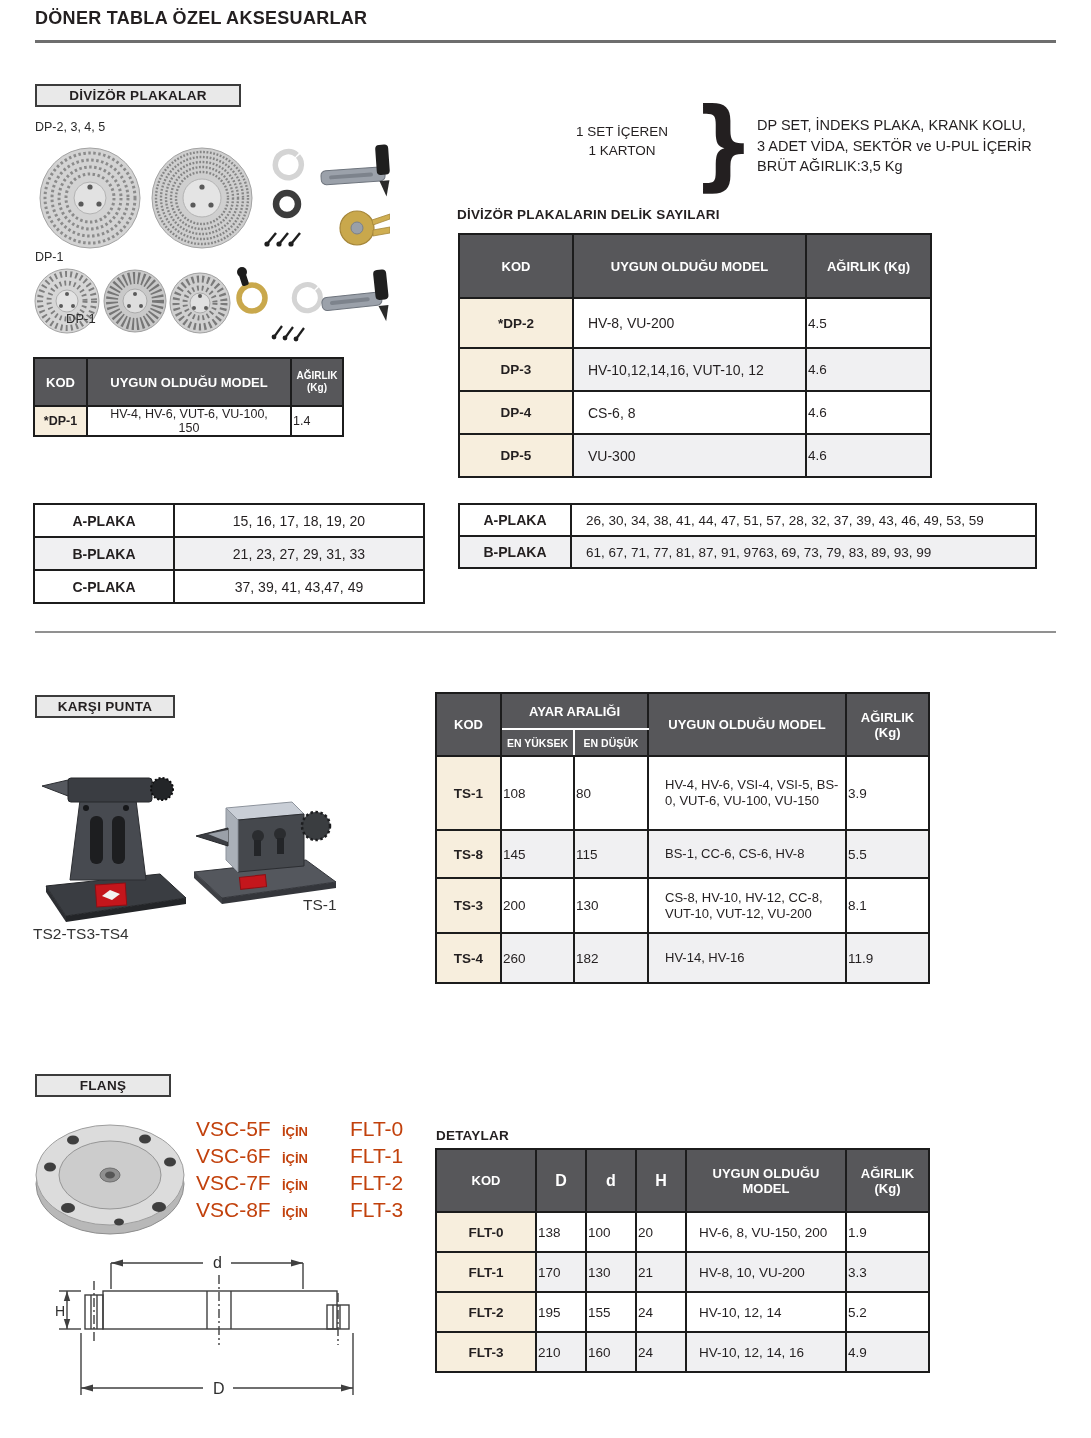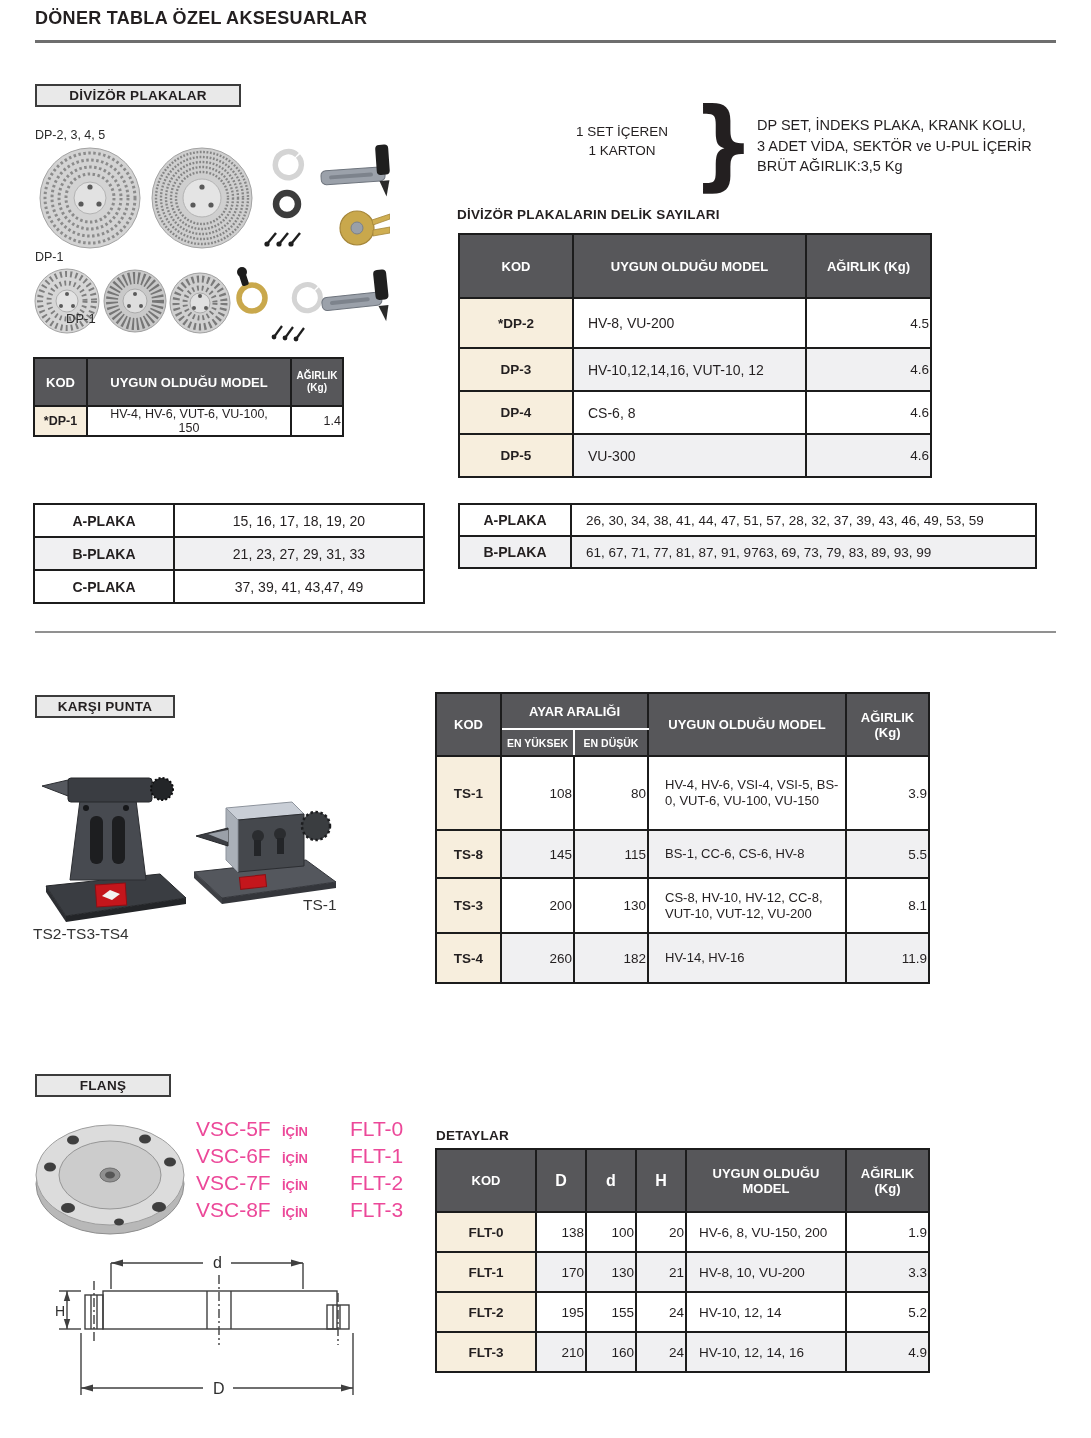--- a/index.html
+++ b/index.html
@@ -34,21 +34,21 @@
   .setnote-right { left:757px; top:115px; width:300px; font-size:14.5px; line-height:20.5px; font-weight:normal; }
 
   .sub-heading { font-weight:bold; font-size:13.5px; letter-spacing:0.2px; }
 
   
   table.tbl { border-collapse:collapse; table-layout:fixed; }
   table.tbl th, table.tbl td { border:2px solid #1c1c1c; overflow:hidden; }
   table.tbl th { background:#57575a; color:#ffffff; font-weight:bold; font-size:13px; text-align:center; padding:0 2px; }
   td.kod-cell { background:#f7eedd; font-weight:bold; text-align:center; font-size:13.5px; }
   td.model-cell { text-align:left; padding:2px 6px 2px 14px; font-size:14px; }
-  td.num-cell { text-align:right; font-size:13.5px; }
+  td.num-cell { text-align:left; font-size:13.5px; }
   tr.alt td:not(.kod-cell) { background:#f0f0f2; }
 
   
   .dp1-table { left:33px; top:357px; }
   .dp1-table th { font-size:11px; }
   .dp1-table .th-agirlik { font-size:10px; line-height:12px; }
   .dp1-table td { font-size:12.5px; }
   .dp1-table td.kod-cell { font-size:12.5px; }
   .dp1-table td.model-cell { padding:0 18px; text-align:center; font-size:12.5px; }
 
@@ -64,37 +64,37 @@
   .ts-table th.sub-th { font-size:10.5px; }
   .ts-table th.sub-th-first { border-right:2px solid #ffffff; }
   .ts-table td.model-cell { font-size:13px; line-height:16px; padding-left:16px; }
 
   .flt-table { left:435px; top:1148px; }
   .flt-table th.dim-th { font-size:16px; }
   .flt-table td.model-cell { padding-left:12px; font-size:13.5px; }
 
   
   .vsc-block { left:196px; top:1117px; }
-  .vsc-row { height:27px; display:flex; align-items:baseline; font-size:21px; color:#ec4899; }
+  .vsc-row { height:27px; display:flex; align-items:baseline; font-size:21px; color:#c2410c; }
   .vsc-model { width:86px; }
   .vsc-icin { width:68px; font-size:13px; font-weight:bold; }
   .vsc-flt { }
 
   svg text { font-family:"Liberation Sans", sans-serif; }
 </style>
 </head>
 <body>
 
 <div class="page">
 
   <div class="abs page-title">DÖNER TABLA ÖZEL AKSESUARLAR</div>
   <div class="abs title-rule"></div>
 
   <div class="abs sec-label sec-divizor">DİVİZÖR PLAKALAR</div>
-  <div class="abs caption-sm" style="left:35px; top:128px;">DP-2, 3, 4, 5</div>
+  <div class="abs caption-sm" style="left:35px; top:120px;">DP-2, 3, 4, 5</div>
 
   <svg class="abs" style="left:35px; top:140px;" width="355" height="110" viewBox="0 0 355 110">
 
     <circle cx="55" cy="58" r="50" fill="#d3d3d3" stroke="#a3a3a3" stroke-width="1"></circle>
     <circle cx="55" cy="58" r="45" fill="none" stroke="#8b8b8b" stroke-width="3" stroke-dasharray="2.5 2.5"></circle>
     <circle cx="55" cy="58" r="38" fill="none" stroke="#8b8b8b" stroke-width="3" stroke-dasharray="2.5 2.5"></circle>
     <circle cx="55" cy="58" r="31" fill="none" stroke="#8b8b8b" stroke-width="3" stroke-dasharray="2.5 2.5"></circle>
     <circle cx="55" cy="58" r="24" fill="none" stroke="#8b8b8b" stroke-width="3" stroke-dasharray="2.5 2.5"></circle>
     <circle cx="55" cy="58" r="16" fill="#e2e2e2" stroke="#b3b3b3" stroke-width="1"></circle>
     <circle cx="55" cy="47" r="2.6" fill="#5a5a5a"></circle>

